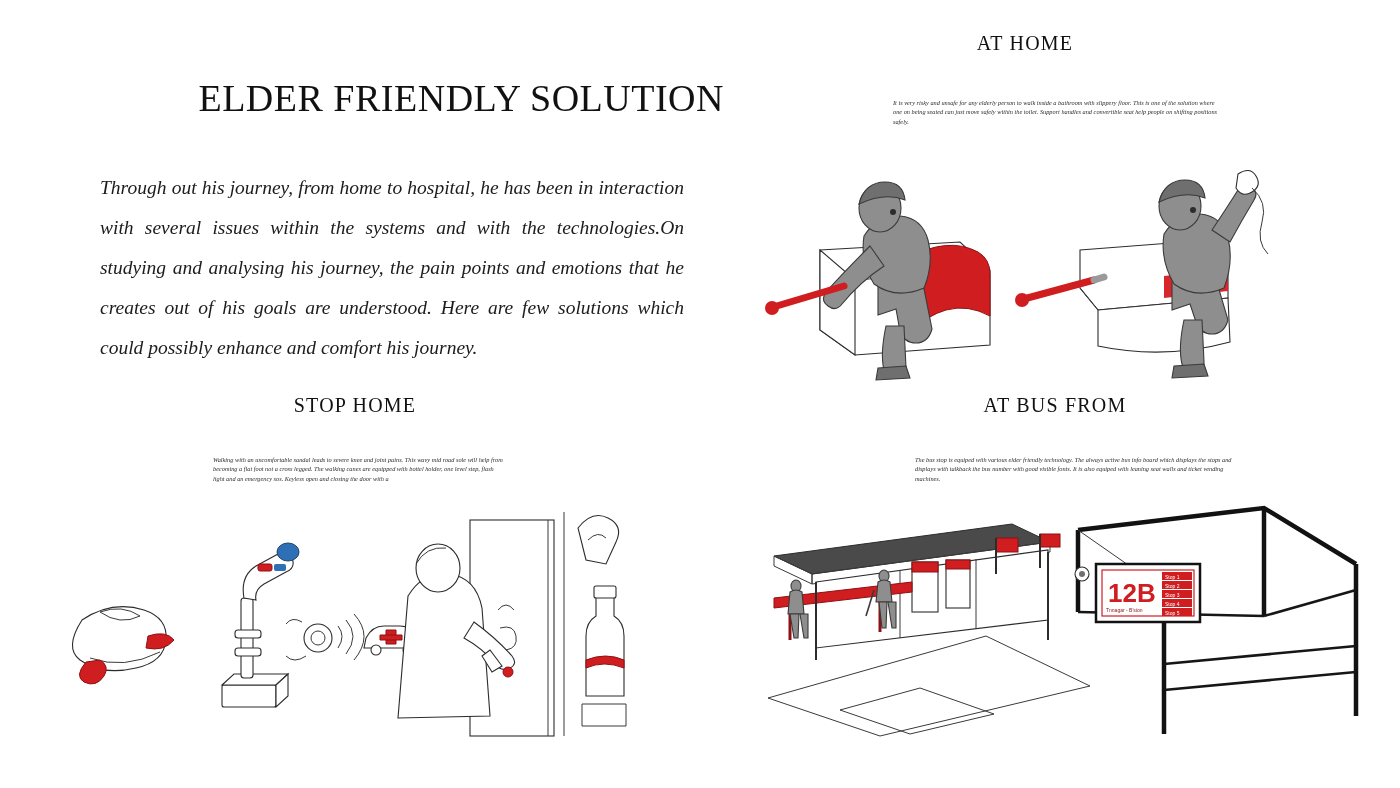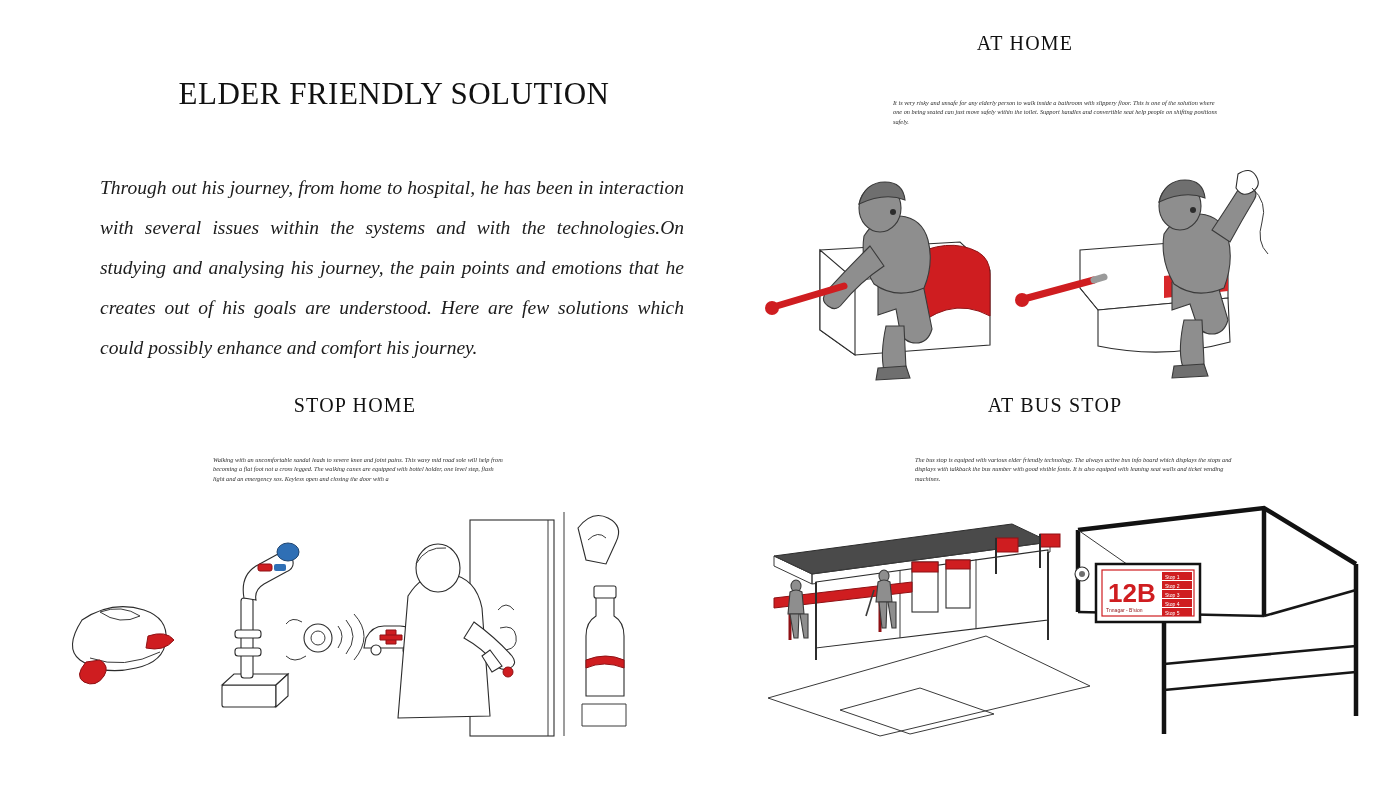--- a/index.html
+++ b/index.html
@@ -13,29 +13,29 @@
     height: 788px;
     position: relative;
     overflow: hidden;
     font-family: "Liberation Serif", serif;
     color: #1a1a1a;
   }
 
   
   .main-title {
     position: absolute;
-    left: 84px;
+    left: 104px;
     top: 76px;
     width: 620px;
     font-family: "Liberation Serif", serif;
-    font-size: 31px;
+    font-size: 38px;
     letter-spacing: 0.5px;
     color: #111;
     font-weight: 400;
-    text-align: center;
+    text-align: right;
     white-space: nowrap;
   }
   .intro-paragraph {
     position: absolute;
     left: 100px;
     top: 168px;
     width: 584px;
     font-family: "Liberation Serif", serif;
     font-style: italic;
     font-size: 19.5px;
@@ -90,21 +90,21 @@
   .medium { fill: none; stroke: #161616; stroke-width: 2.6; }
 </style>
 </head>
 <body>
 
 <div class="main-title">ELDER FRIENDLY SOLUTION</div>
 <div class="intro-paragraph">Through out his journey, from home to hospital, he has been in interaction with several issues within the systems and with the technologies.On studying and analysing his journey, the pain points and emotions that he creates out of his goals are understood. Here are few solutions which could possibly enhance and comfort his journey.</div>
 
 <div class="section-heading" id="heading-at-home">AT HOME</div>
 <div class="section-heading" id="heading-from-home">STOP HOME</div>
-<div class="section-heading" id="heading-at-bus-stop">AT BUS STOP</div>
+<div class="section-heading" id="heading-at-bus-stop">AT BUS FROM</div>
 
 <div class="caption" id="caption-at-home">It is very risky and unsafe for any elderly person to walk inside a bathroom with slippery floor. This is one of the solution where one on being seated can just move safely within the toilet. Support handles and convertible seat help people on shifting positions safely.</div>
 <div class="caption" id="caption-from-home">Walking with an uncomfortable sandal leads to severe knee and joint pains. This wavy mid road sole will help from becoming a flat foot not a cross legged. The walking canes are equipped with bottel holder, one level step, flash light and an emergency sos. Keyless open and closing the door with a</div>
 <div class="caption" id="caption-at-bus-stop">The bus stop is equiped with various elder friendly technology. The always active bus info board which displays the stops and displays with talkback the bus number with good visible fonts. It is also equiped with leaning seat walls and ticket vending machines.</div>
 
 <div class="illus" id="illus-at-home">
   <svg width="620" height="250" viewBox="0 0 620 250">
 
     <g>
 

